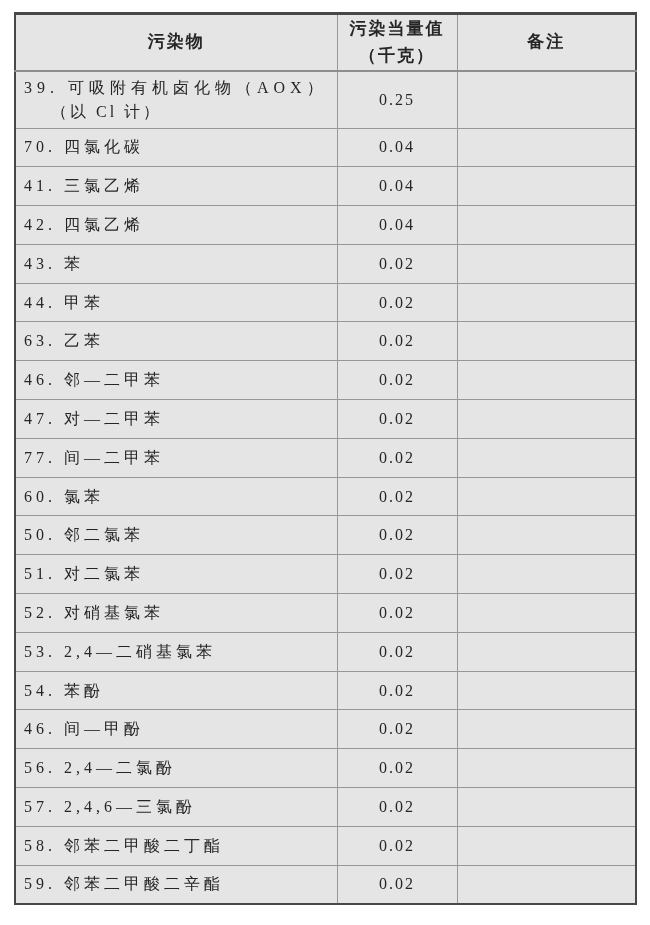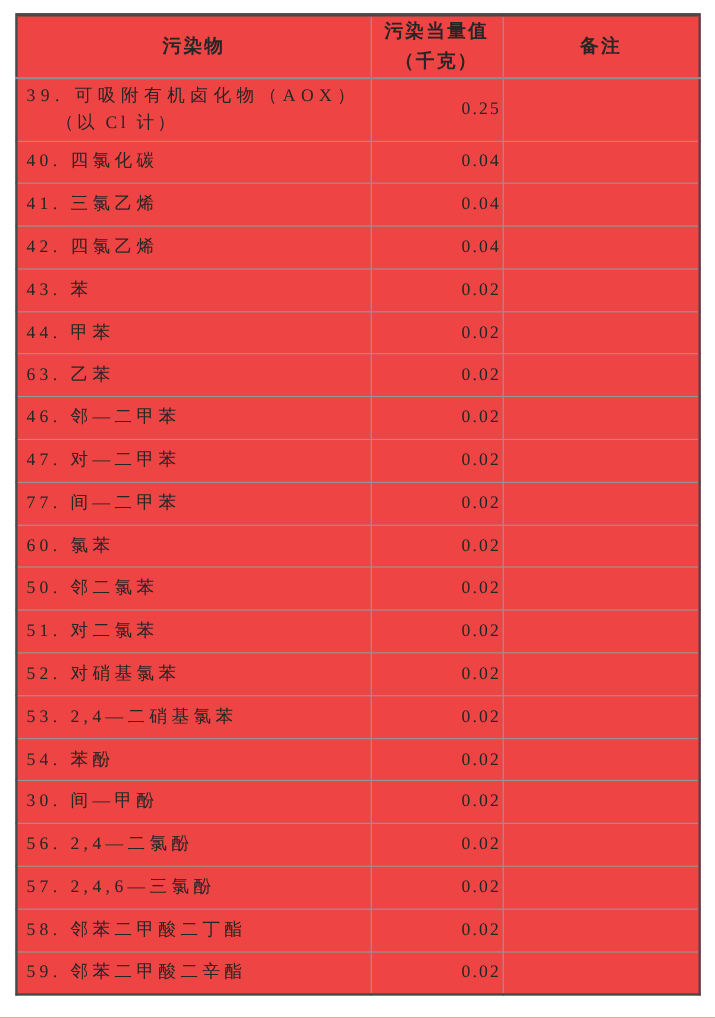--- a/index.html
+++ b/index.html
@@ -12,21 +12,21 @@
     overflow: hidden;
   }
   table.doc-table {
     position: absolute;
     left: 14px; top: 12px;
     width: 621px;
     border-collapse: collapse;
     table-layout: fixed;
     border: 2px solid #484848;
     border-top-width: 3px;
-    background: #ef4444;
+    background: #e5e5e5;
   }
   col.c1 { width: 322px; }
   col.c2 { width: 120px; }
   col.c3 { width: 179px; }
   th, td { border: 1px solid #979797; overflow: hidden; }
   thead th {
     border-bottom: 2px solid #8d8d8d;
     font-weight: bold;
     font-size: 17px;
     text-align: center;
@@ -43,21 +43,21 @@
     text-align: left;
     vertical-align: middle;
     padding: 0 4px 0 8px;
     font-size: 16px;
     letter-spacing: 4px;
     line-height: 1.5;
   }
   tr.tall td.p { letter-spacing: 5px; padding-right: 2px; }
   tr.tall .l2 { margin-left: 27px; letter-spacing: 3px; }
   td.v {
-    text-align: right;
+    text-align: center;
     vertical-align: middle;
     font-size: 16px;
     letter-spacing: 2px;
   }
   td.n { vertical-align: middle; }
 </style>
 </head>
 <body>
 
 <table class="doc-table">
@@ -77,21 +77,21 @@
   <tbody>
     <tr class="r tall">
       <td class="p">
         <div class="l1">39. 可吸附有机卤化物（AOX）</div>
         <div class="l2">（以 Cl 计）</div>
       </td>
       <td class="v">0.25</td>
       <td class="n"></td>
     </tr>
     <tr class="r">
-      <td class="p">40. 四氯化碳</td>
+      <td class="p">70. 四氯化碳</td>
       <td class="v">0.04</td>
       <td class="n"></td>
     </tr>
     <tr class="r">
       <td class="p">41. 三氯乙烯</td>
       <td class="v">0.04</td>
       <td class="n"></td>
     </tr>
     <tr class="r">
       <td class="p">42. 四氯乙烯</td>
@@ -152,21 +152,21 @@
       <td class="p">53. 2,4—二硝基氯苯</td>
       <td class="v">0.02</td>
       <td class="n"></td>
     </tr>
     <tr class="r">
       <td class="p">54. 苯酚</td>
       <td class="v">0.02</td>
       <td class="n"></td>
     </tr>
     <tr class="r">
-      <td class="p">30. 间—甲酚</td>
+      <td class="p">46. 间—甲酚</td>
       <td class="v">0.02</td>
       <td class="n"></td>
     </tr>
     <tr class="r">
       <td class="p">56. 2,4—二氯酚</td>
       <td class="v">0.02</td>
       <td class="n"></td>
     </tr>
     <tr class="r">
       <td class="p">57. 2,4,6—三氯酚</td>

